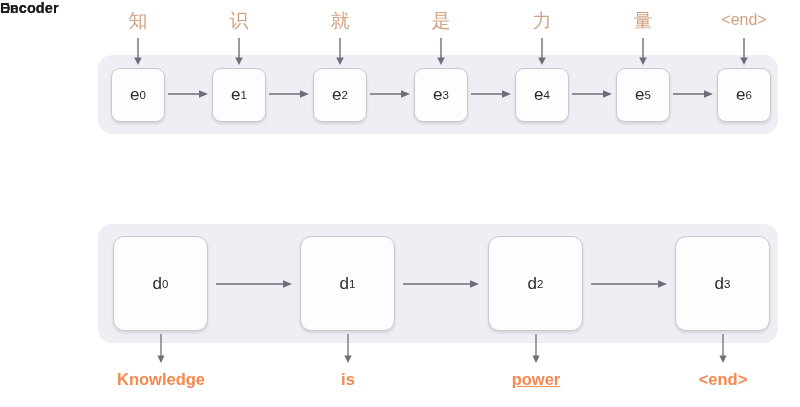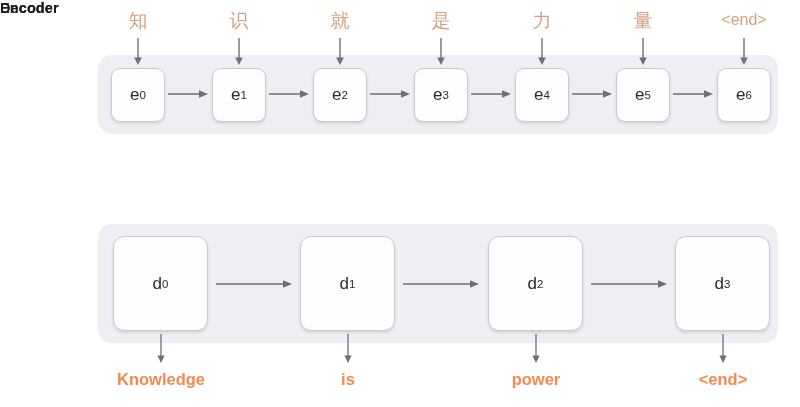--- a/index.html
+++ b/index.html
@@ -278,14 +278,14 @@
 </div>
 <div class="arrow-v" style="left:717px;top:334px;">
   <svg width="12" height="30">
       <line x1="6" y1="0" x2="6" y2="23" stroke="#6e6e78" stroke-width="1.3"></line>
       <path d="M6 29 L2.4 21.5 L9.6 21.5 Z" fill="#6e6e78"></path>
     </svg>
 </div>
 
 <div class="output" style="left:161px;">Knowledge</div>
 <div class="output" style="left:348px;">is</div>
-<div class="output" style="left:536px;">power</div>
+<div class="output" style="left:536px;text-decoration:underline;">power</div>
 <div class="output" style="left:723px;">&lt;end&gt;</div>
 
 </body></html>

